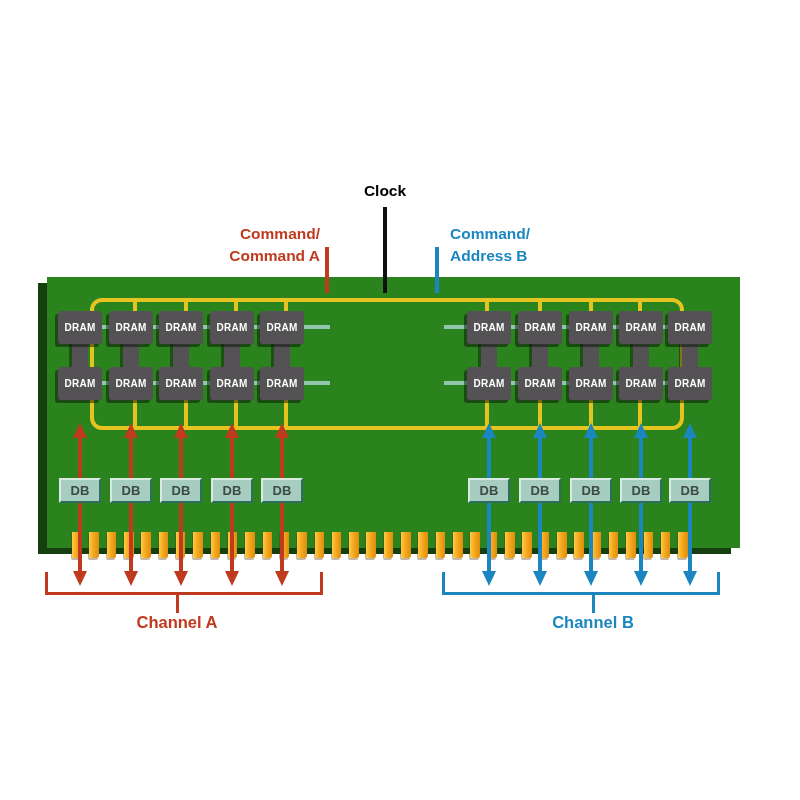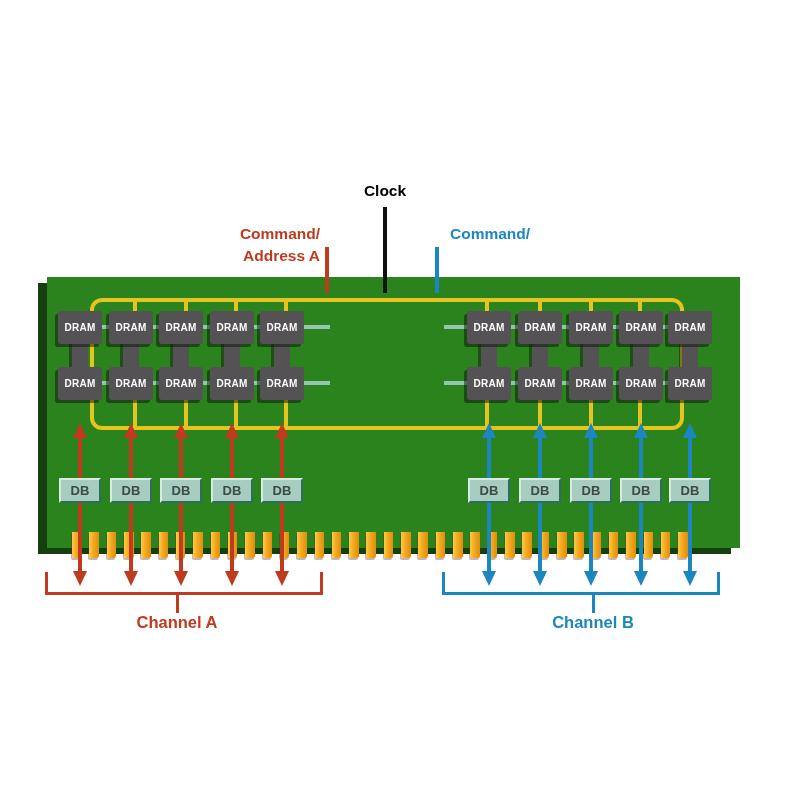--- a/index.html
+++ b/index.html
@@ -265,21 +265,22 @@
   <div class="vline" style="left:435px;top:247px;height:46px;background:var(--blue);"></div>
 
   <div class="bracket red" style="left:45px;"></div>
   <div class="tick red" style="left:176px;"></div>
   <div class="bracket blue" style="left:442px;"></div>
   <div class="tick blue" style="left:592px;"></div>
 
   <div class="lbl clock-lbl">Clock</div>
   <div class="lbl cmd-a-lbl">
     <div>Command/</div>
-    <div>Address A</div>
+    <div>Command A</div>
   </div>
   <div class="lbl cmd-b-lbl">
     <div>Command/</div>
+    <div>Address B</div>
   </div>
   <div class="lbl chan-b-lbl">Channel B</div>
   <div class="lbl chan-a-lbl">Channel A</div>
 
 </div>
 
 </body></html>

